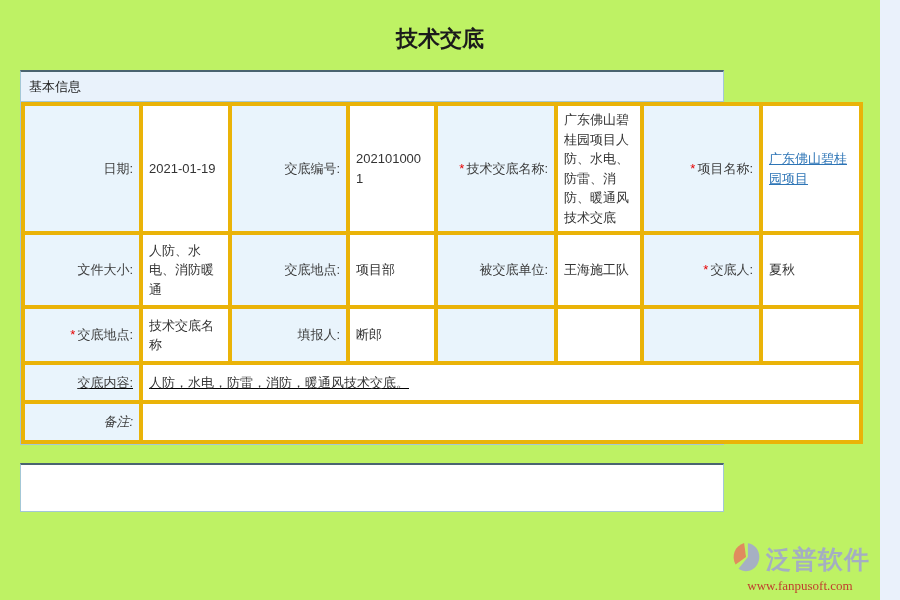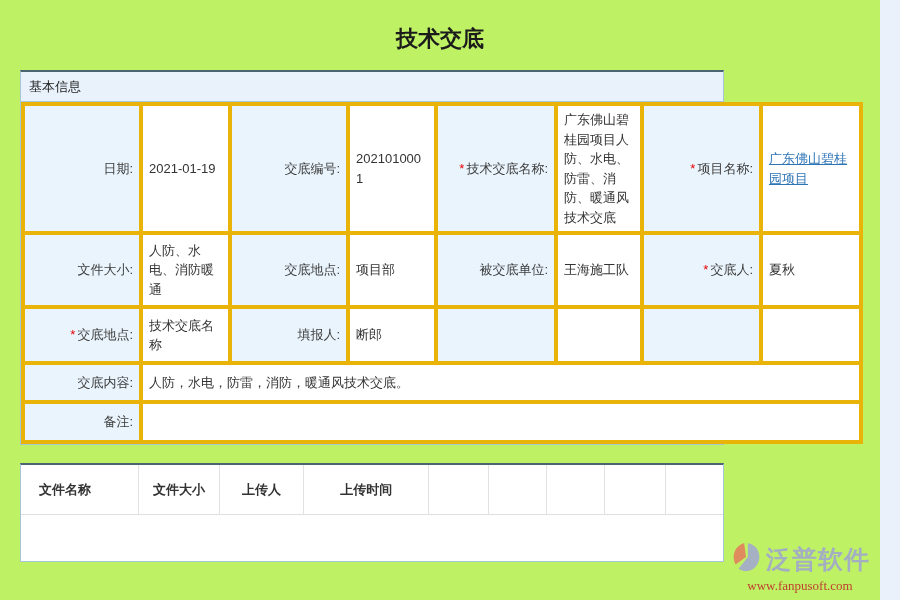--- a/index.html
+++ b/index.html
@@ -59,22 +59,22 @@
   }
   table.info td.val {
     background: #ffffff;
     text-align: left;
     color: #333;
     word-break: break-all;
   }
   tr.r1 { height: 128px; }
   tr.r2 { height: 74px; }
   tr.r3 { height: 56px; }
-  tr.r4 { height: 39px; }
-  tr.r5 { height: 40px; }
+  tr.r4 { height: 39px; text-decoration: underline; }
+  tr.r5 { height: 40px; font-style: italic; }
   .req { color: #e60000; margin-right: 2px; font-size: 13px; }
   a.proj-link { color: #2e75b6; text-decoration: underline; cursor: pointer; }
   .gap { height: 18px; }
   .attach-header {
     display: flex;
     height: 50px;
     border-bottom: 1px solid #dfdfdf;
     font-size: 13px;
     font-weight: bold;
     color: #333;
@@ -184,31 +184,20 @@
         <td class="lbl"><span>备注:</span></td>
         <td class="val" colspan="7"><span></span></td>
       </tr>
     </tbody>
       </table>
   </div>
 
   <div class="gap"></div>
 
   <div class="section">
-    <div class="attach-header">
-      <div class="hcell hc1">文件名称</div>
-      <div class="hcell hc2">文件大小</div>
-      <div class="hcell hc3">上传人</div>
-      <div class="hcell hc4">上传时间</div>
-      <div class="hcell hc5"></div>
-      <div class="hcell hc6"></div>
-      <div class="hcell hc7"></div>
-      <div class="hcell hc8"></div>
-      <div class="hcell hc9"></div>
-    </div>
     <div class="attach-body"></div>
   </div>
 
 </div>
 
 <div class="watermark">
   <div class="wm-row">
     <span>
       <svg width="32" height="32" viewBox="0 0 34 34">
         <path d="M15 2 C5 5 1 16 6 25 L17 17 Z" fill="#e08b5e"></path>

